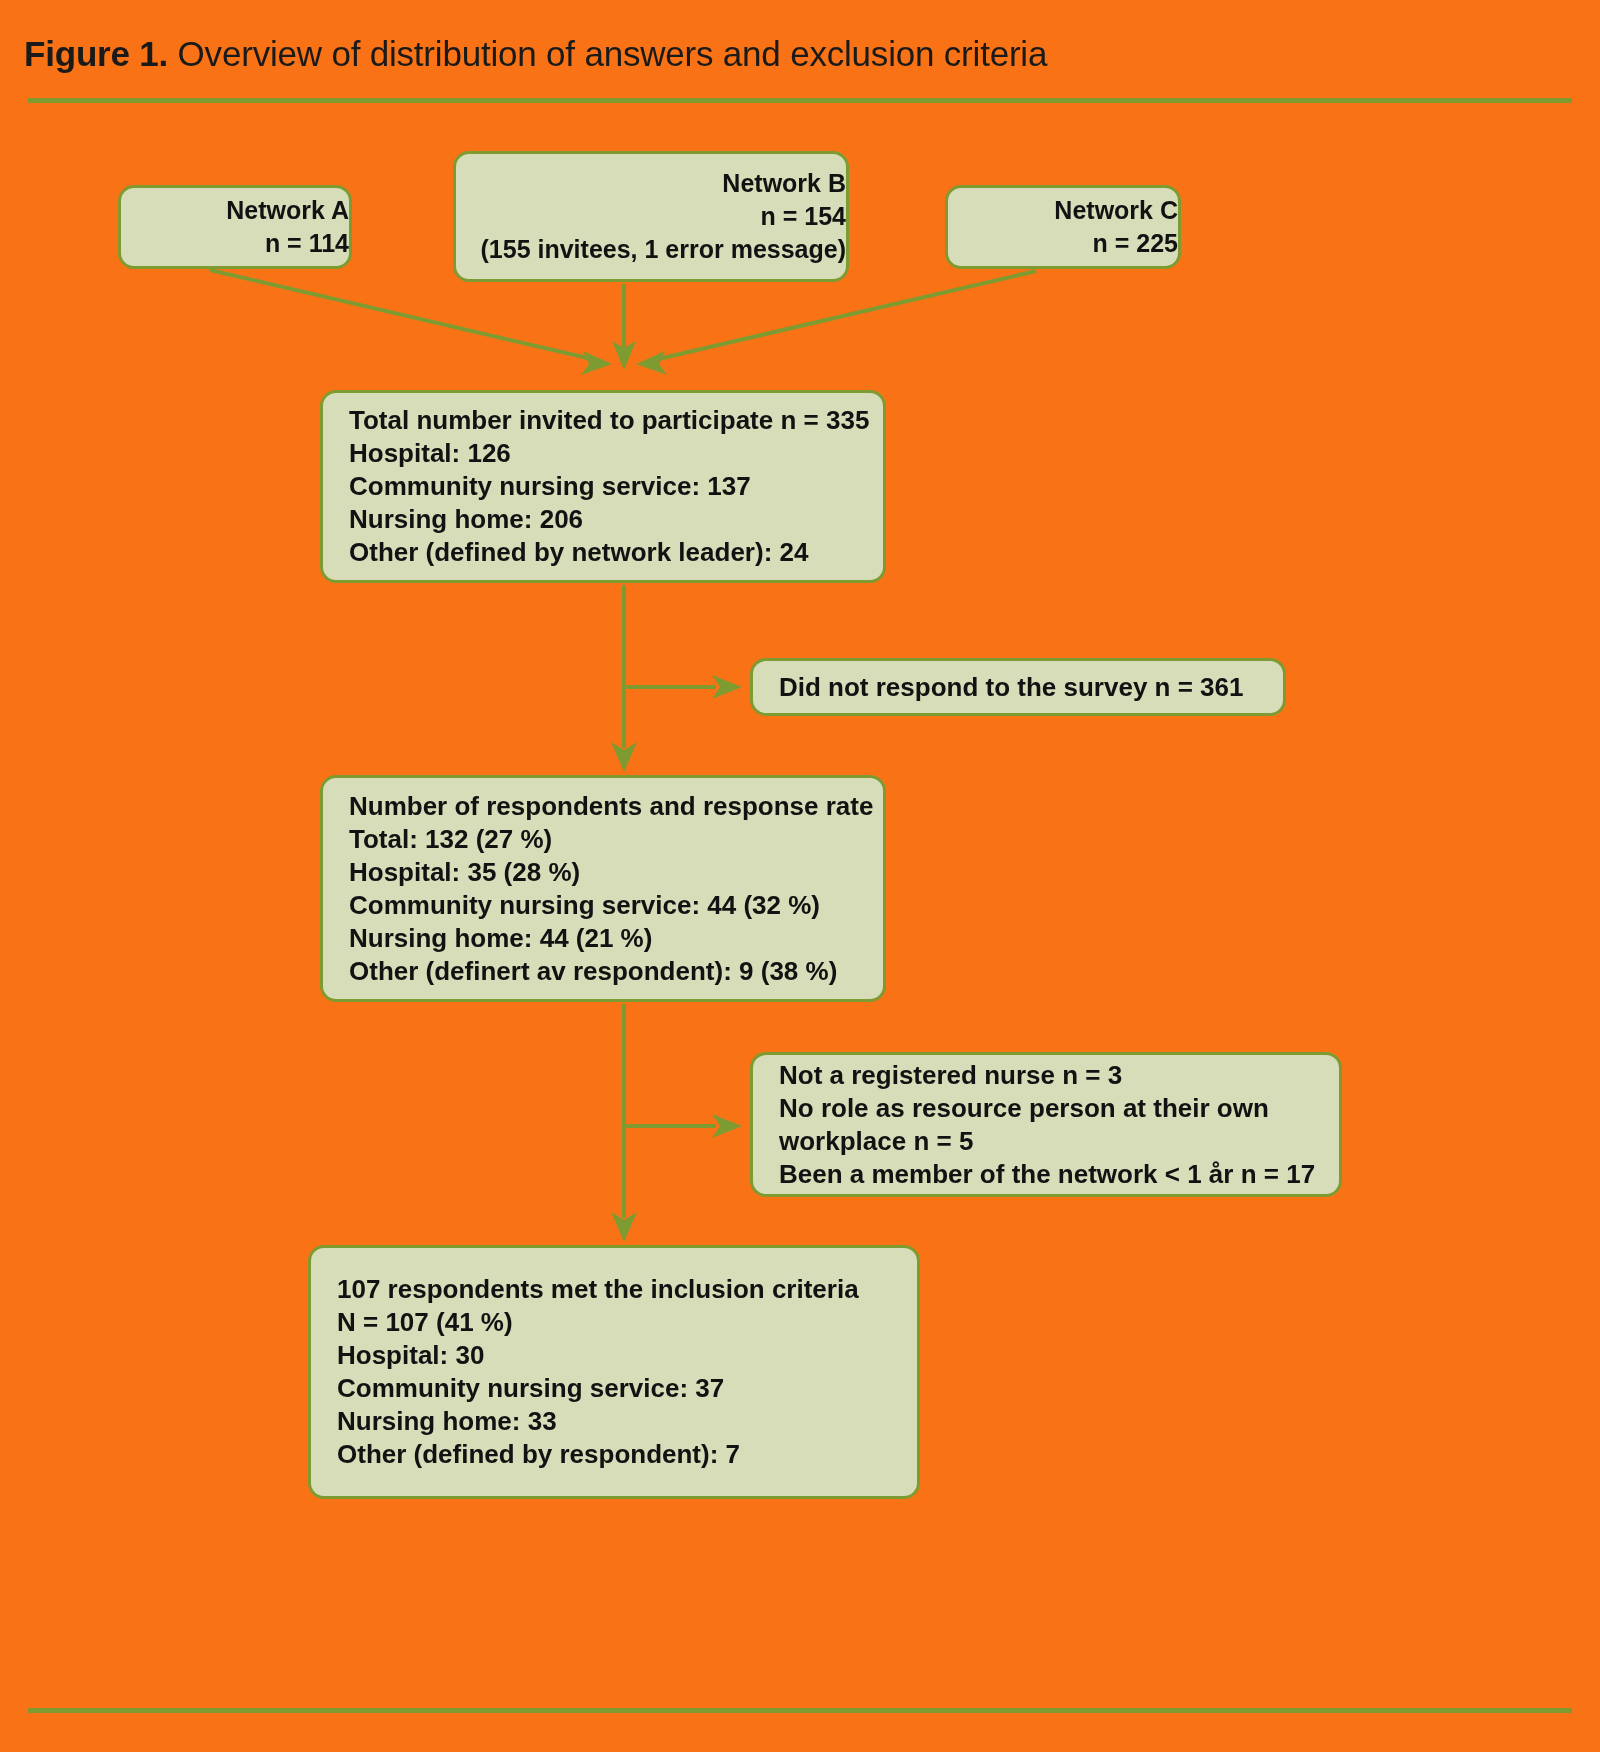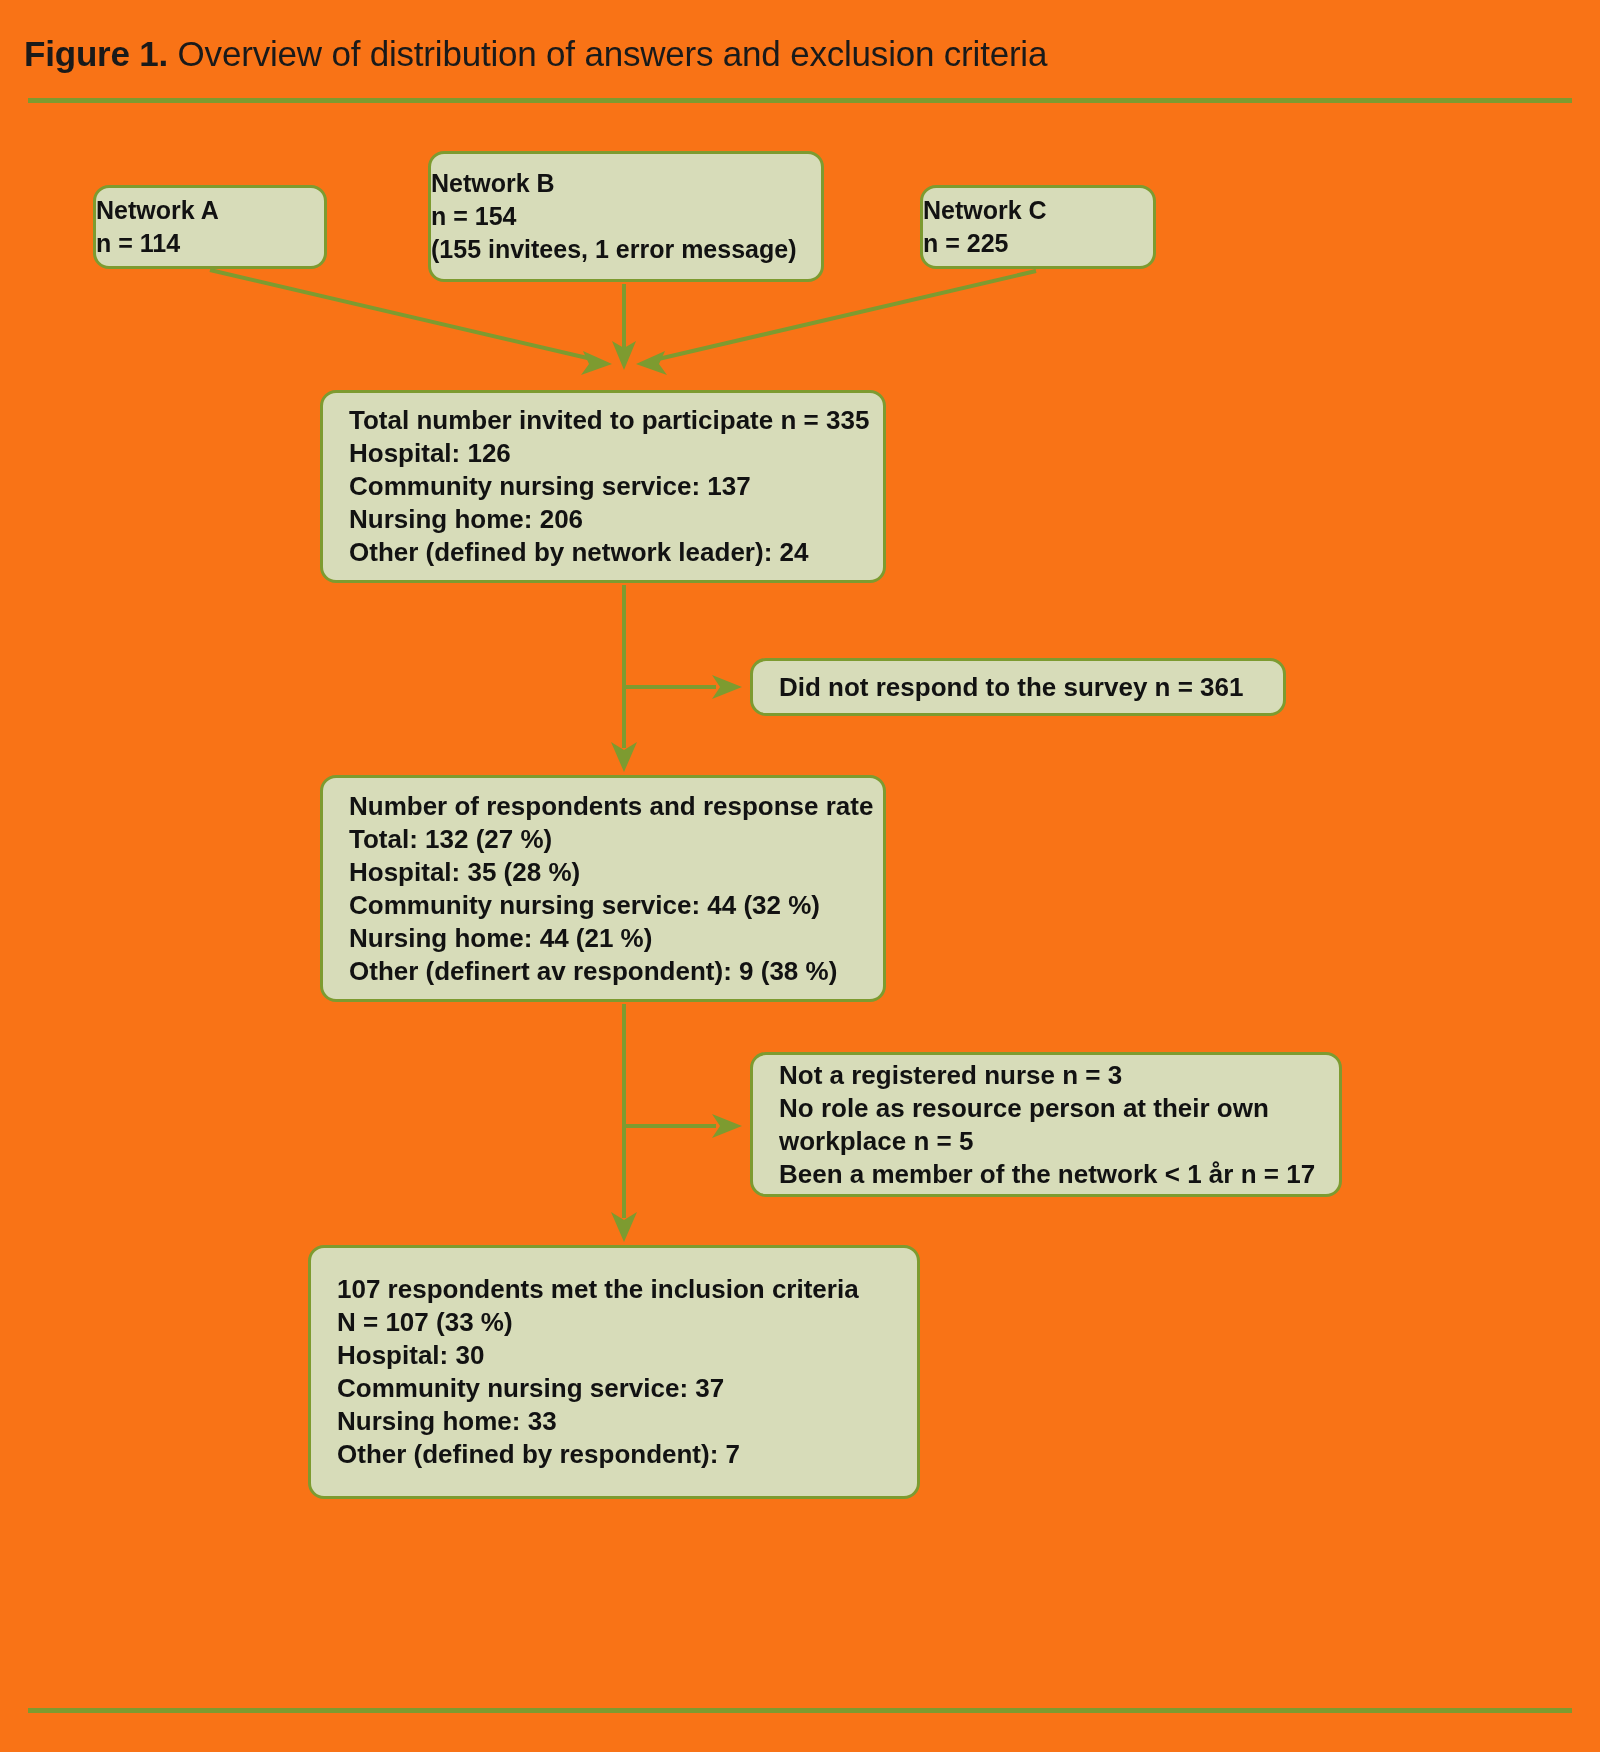--- a/index.html
+++ b/index.html
@@ -57,22 +57,23 @@
     border-radius: 16px;
     color: #121212;
     font-weight: bold;
     font-size: 25px;
     line-height: 33px;
     display: flex;
     flex-direction: column;
     justify-content: center;
   }
   .node.centered {
-    align-items: flex-start;
+    align-items: flex-end;
     text-align: center;
+    margin-left: 25px;
   }
   .node.left {
     align-items: flex-start;
     text-align: left;
     padding-left: 26px;
     padding-right: 14px;
   }
   .node .ln { display: block; white-space: nowrap; }
 
   
@@ -194,20 +195,20 @@
 
   <div class="node left" id="node-exclusions">
     <span class="ln">Not a registered nurse n = 3</span>
     <span class="ln">No role as resource person at their own</span>
     <span class="ln">workplace n = 5</span>
     <span class="ln">Been a member of the network  &lt; 1 år n = 17</span>
   </div>
 
   <div class="node left" id="node-included">
     <span class="ln">107 respondents met the inclusion criteria</span>
-    <span class="ln">N = 107 (33 %)</span>
+    <span class="ln">N = 107 (41 %)</span>
     <span class="ln">Hospital: 30</span>
     <span class="ln">Community nursing service: 37</span>
     <span class="ln">Nursing home: 33</span>
     <span class="ln">Other (defined by respondent): 7</span>
   </div>
 
 </div>
 
 </body></html>

